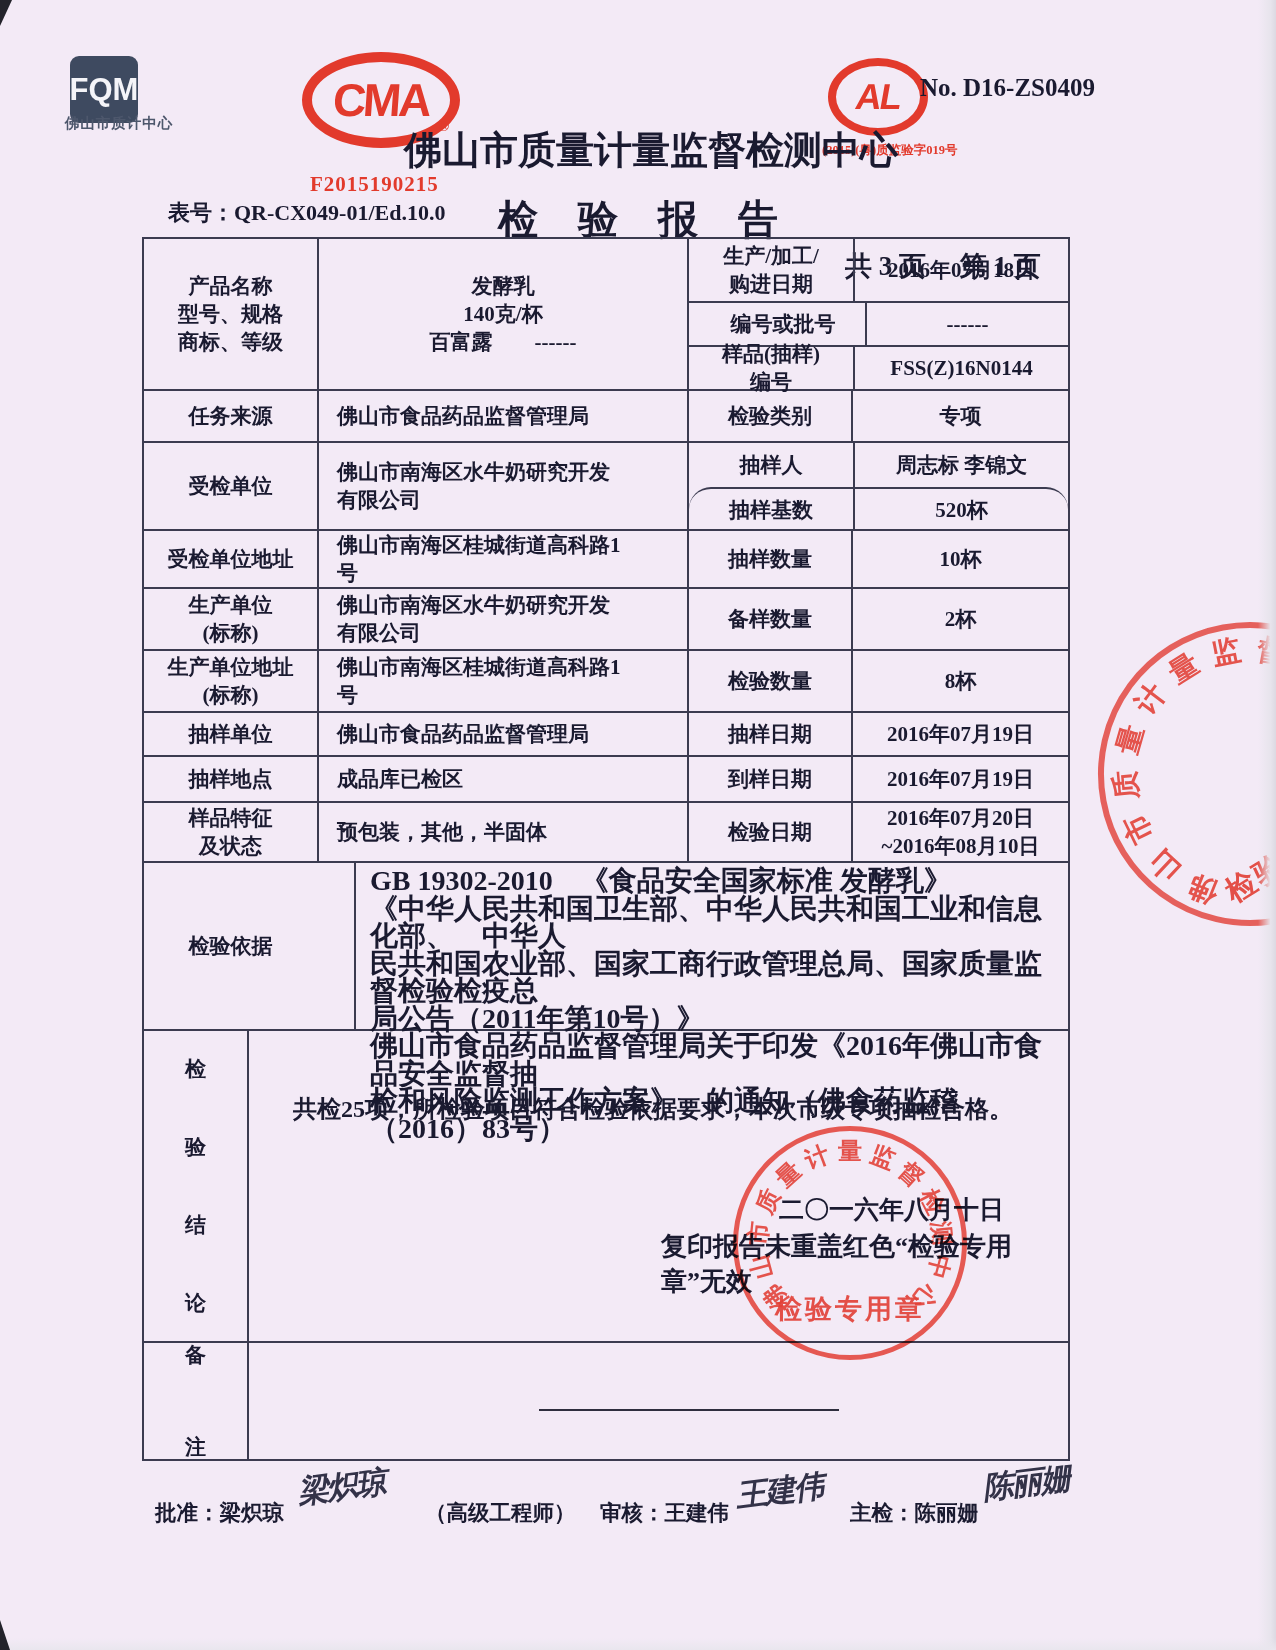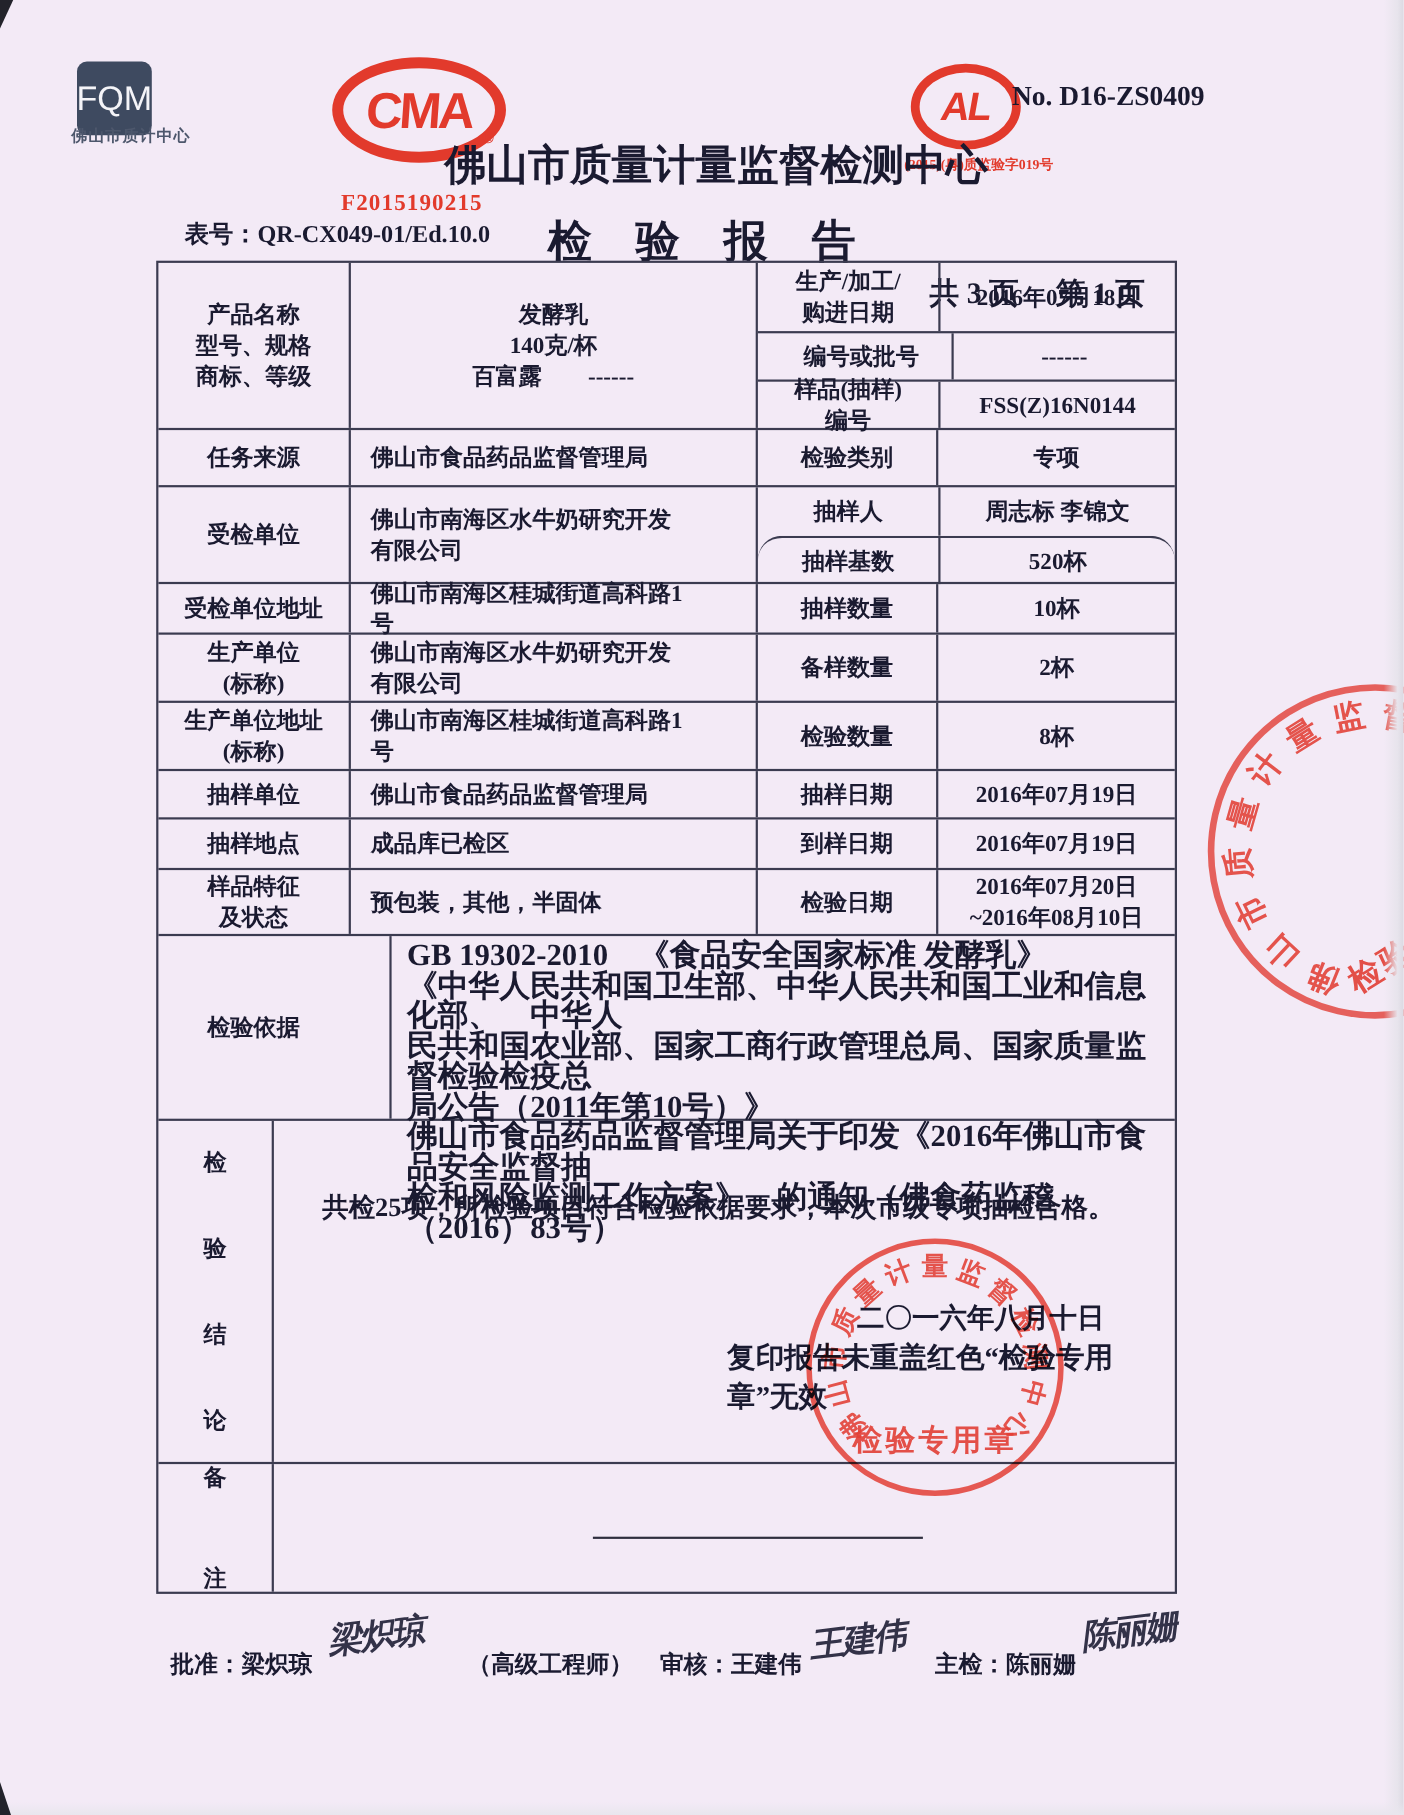--- a/index.html
+++ b/index.html
@@ -23,21 +23,21 @@
     background:linear-gradient(90deg,rgba(236,233,240,0),#e7e4ec 70%,#dcd9e2);}
   .scan-bottom{position:absolute;left:0;bottom:0;width:100%;height:12px;
     background:linear-gradient(0deg,#e9e6ee,rgba(236,233,240,0));}
   .corner-tl{position:absolute;left:0;top:0;width:0;height:0;
     border-top:26px solid #23232b;border-right:12px solid transparent;}
   .corner-bl{position:absolute;left:0;bottom:0;width:0;height:0;
     border-bottom:30px solid #23232b;border-right:10px solid transparent;}
   
   .fqm-box{left:70px;top:56px;width:68px;height:67px;background:var(--navy);
     border-radius:9px;display:flex;align-items:center;justify-content:center;
-    color:#f4f4f8;font-family:"Liberation Sans",sans-serif;font-weight:normal;
+    color:#f4f4f8;font-family:"Liberation Sans",sans-serif;font-weight:bold;
     font-size:31px;letter-spacing:0px;}
   .fqm-cap{left:54px;top:114px;width:130px;text-align:center;color:#4d576c;
     font-size:14.5px;font-weight:bold;letter-spacing:1px;
     font-family:"Liberation Sans",sans-serif;}
   .cma{left:302px;top:52px;width:158px;height:96px;border:10px solid var(--red);
     border-radius:50%;display:flex;align-items:center;justify-content:center;
     box-sizing:border-box;}
   .cma-txt{color:var(--red);font-family:"Liberation Sans",sans-serif;
     font-weight:bold;font-size:46px;letter-spacing:-3px;transform:skewX(-4deg);}
   .reg{left:438px;top:118px;color:var(--red);font-size:15px;font-weight:bold;}
@@ -174,21 +174,21 @@
           <div class="cell c3">抽样人</div>
           <div class="cell c4">周志标 李锦文</div>
         </div>
         <div class="srow" style="height:44px;border-radius:22px;">
           <div class="cell c3">抽样基数</div>
           <div class="cell c4">520杯</div>
         </div>
       </div>
     </div>
 
-    <div class="row" style="height:46px;">
+    <div class="row" style="height:58px;">
       <div class="cell c1 pre">受检单位地址</div>
       <div class="cell c2 pre">佛山市南海区桂城街道高科路1
 号</div>
       <div class="cell c3 pre">抽样数量</div>
       <div class="cell c4 pre">10杯</div>
     </div>
     <div class="row" style="height:62px;">
       <div class="cell c1 pre">生产单位
 (标称)</div>
       <div class="cell c2 pre">佛山市南海区水牛奶研究开发

